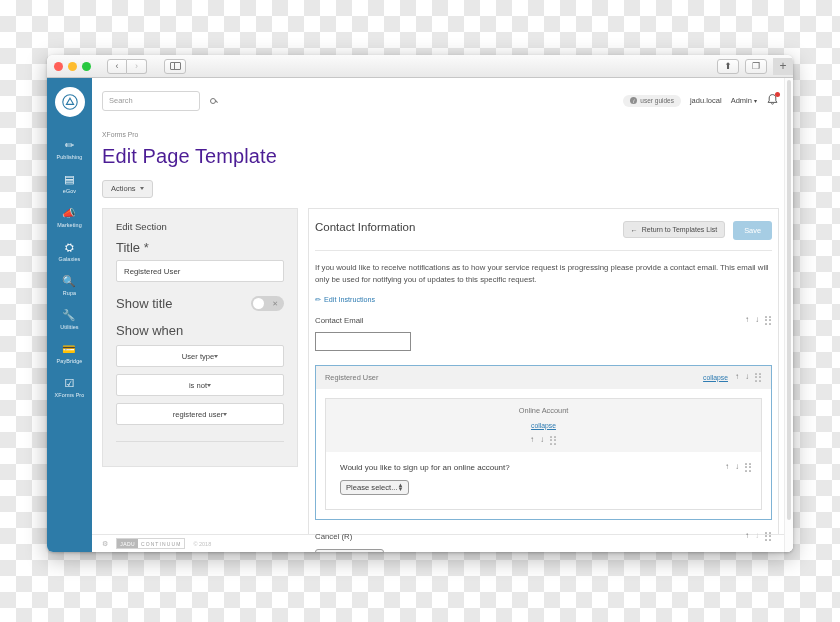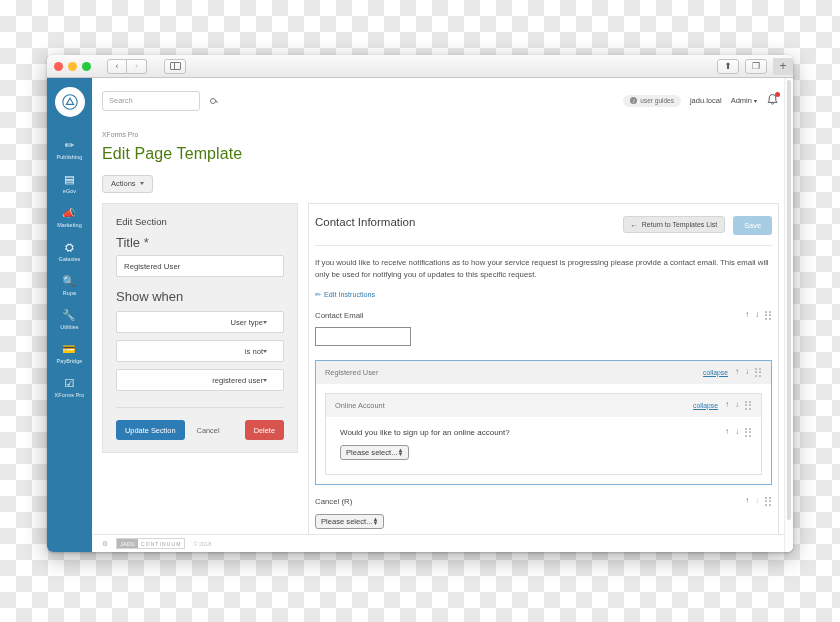--- a/index.html
+++ b/index.html
@@ -139,21 +139,21 @@
   }
   .top-link { font-size: 7.5px; color: #4a4a4a; }
   .bell { position: relative; width: 13px; height: 15px; }
   .bell-dot {
     position: absolute; right: -1px; top: -1px;
     width: 5px; height: 5px; border-radius: 50%; background: #e03b36;
   }
 
   .crumbs { padding: 0 14px 0 10px; }
   .crumb { font-size: 6.8px; color: #8a8a8a; }
-  .pagetitle { font-size: 16px; font-weight: 400; color: #4d7c0f; padding: 4px 14px 0 10px; letter-spacing: .1px; }
+  .pagetitle { font-size: 20px; font-weight: 400; color: #4c1d95; padding: 4px 14px 0 10px; letter-spacing: .1px; }
 
   .actions-row { padding: 9px 14px 10px 10px; }
   .actions-btn {
     display: inline-flex; align-items: center; gap: 4px;
     background: #f0f0f0; border: 1px solid #d3d3d3; border-radius: 3px;
     padding: 3.5px 8px; font-size: 7.5px; color: #4b4b4b;
   }
   .caret-d { width: 0; height: 0; border-left: 2.6px solid transparent;
              border-right: 2.6px solid transparent; border-top: 3.2px solid #6a6a6a; }
 
@@ -181,22 +181,22 @@
   .toggle-knob { width: 11px; height: 11px; border-radius: 50%; background: #fff; }
   .toggle-x { position: absolute; right: 6px; top: 50%; transform: translateY(-50%);
               font-size: 7px; color: #8d8d8d; }
   .segmented { display: flex; }
   .seg {
     font-size: 6.8px; padding: 4px 7px; color: #6a6a6a; background: #e2e2e2;
   }
   .seg.active { background: #d3d3d3; color: #555; }
   .fselect {
     width: 100%; height: 22px; background: #fff; border: 1px solid #d7d7d7; border-radius: 2px;
-    display: flex; align-items: center; justify-content: flex-end;
-    padding: 0 16px; font-size: 7.6px; color: #3f3f3f; margin-top: 7px;
+    display: flex; align-items: center; justify-content: center;
+    padding: 0 7px; font-size: 7.6px; color: #3f3f3f; margin-top: 7px;
   }
   .divider { height: 1px; background: #dcdcdc; margin: 16px 0 12px; }
   .btnrow { display: flex; align-items: center; gap: 10px; }
   .btn {
     border: none; border-radius: 3px; font-size: 7.4px; padding: 5.5px 9px; color: #fff;
     font-family: "Liberation Sans", sans-serif;
   }
   .btn.primary { background: #2e7cb5; }
   .btn.danger { background: #d9534f; margin-left: auto; }
   .btn.link { background: transparent; color: #636363; padding: 5.5px 2px; }
@@ -241,21 +241,21 @@
   .section-outer {
     margin-top: 14px; border: 1px solid #7fb3d5; background: #fff;
   }
   .section-bar {
     background: #f1f1f1; padding: 7px 9px; display: flex; align-items: center; gap: 7px;
   }
   .section-name { font-size: 7.4px; color: #767676; flex: 1; }
   .collapse { font-size: 6.8px; color: #2f7cb2; text-decoration: underline; }
   .section-body { padding: 9px; }
   .section-inner { border: 1px solid #e0e0e0; background: #fff; }
-  .inner-bar { background: #f4f4f4; padding: 7px 9px; display: flex; align-items: center; gap: 7px; }
+  .inner-bar { background: #f4f4f4; padding: 7px 9px; display: flex; align-items: center; gap: 7px; flex-direction: column; }
   .inner-body { padding: 11px 9px 14px 14px; }
   .question { font-size: 8px; color: #3f3f3f; flex: 1; }
   .selectbox {
     display: inline-flex; align-items: center; 
     background: #f2f2f2; border: 1px solid #9a9a9a; border-radius: 3px;
     padding: 2px 5px; margin-top: 8px; font-size: 7.6px; color: #3b3b3b;
   }
   .stepper { display: flex; flex-direction: column; line-height: .7; font-size: 6px; color: #565656; }
 
   
@@ -394,44 +394,46 @@
 
         <div class="editpanel">
           <div class="panel-h">Edit Section</div>
 
           <div class="flabel">
             <span>Title</span>
             <span class="req">*</span>
           </div>
           <input class="ftext" value="Registered User" style="">
 
+          <div class="row-between">
+            <span class="flabel" style="margin:0">Show title</span>
+            <span class="toggle">
+              <span class="toggle-knob"></span>
+              <span class="toggle-x">✕</span>
+            </span>
+          </div>
 
 
           <div class="flabel" style="margin-top:12px">Show when</div>
 
           <div class="fselect">
             <span>User type</span>
             <span class="caret-d"></span>
           </div>
           <div class="fselect">
             <span>is not</span>
             <span class="caret-d"></span>
           </div>
           <div class="fselect">
             <span>registered user</span>
             <span class="caret-d"></span>
           </div>
 
           <div class="divider"></div>
 
-          <div class="btnrow">
-            <button class="btn primary">Update Section</button>
-            <button class="btn link">Cancel</button>
-            <button class="btn danger">Delete</button>
-          </div>
         </div>
 
         <div class="contentwrap">
           <div class="content">
 
             <div class="content-head">
               <span class="content-title">Contact Information</span>
               <span class="ret-btn">
                 <span>←</span>
                 <span>Return to Templates List</span>

